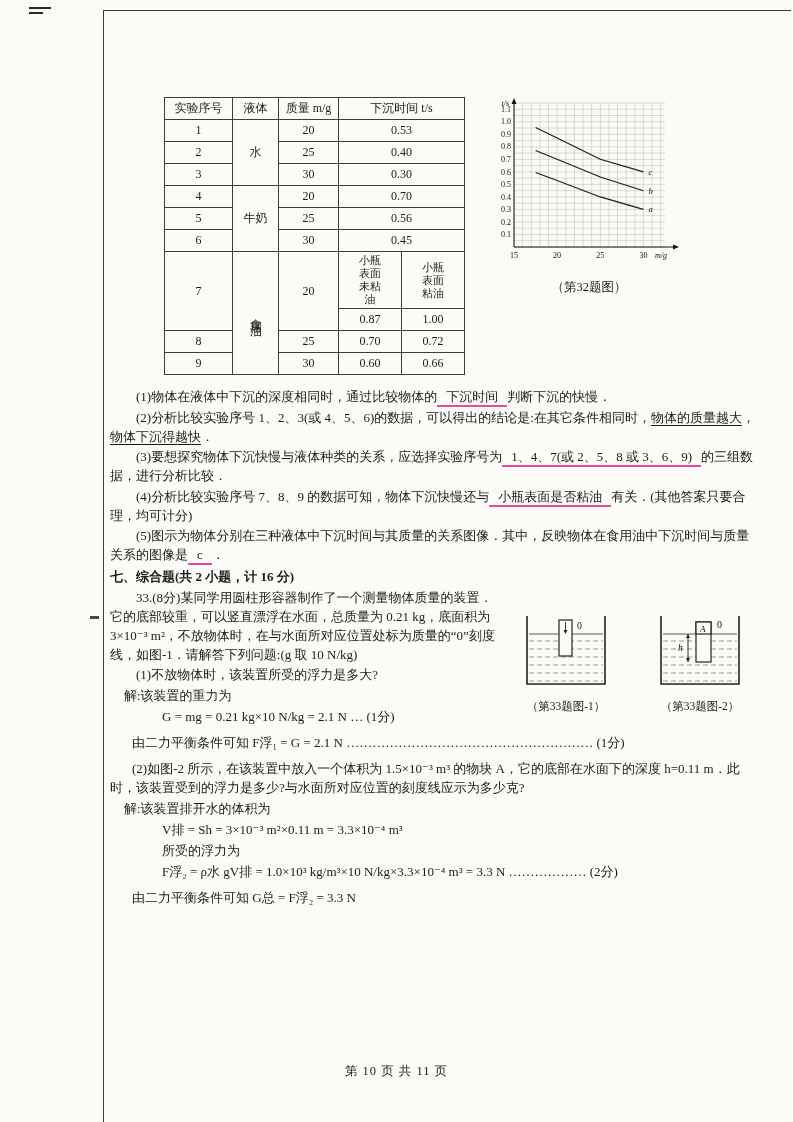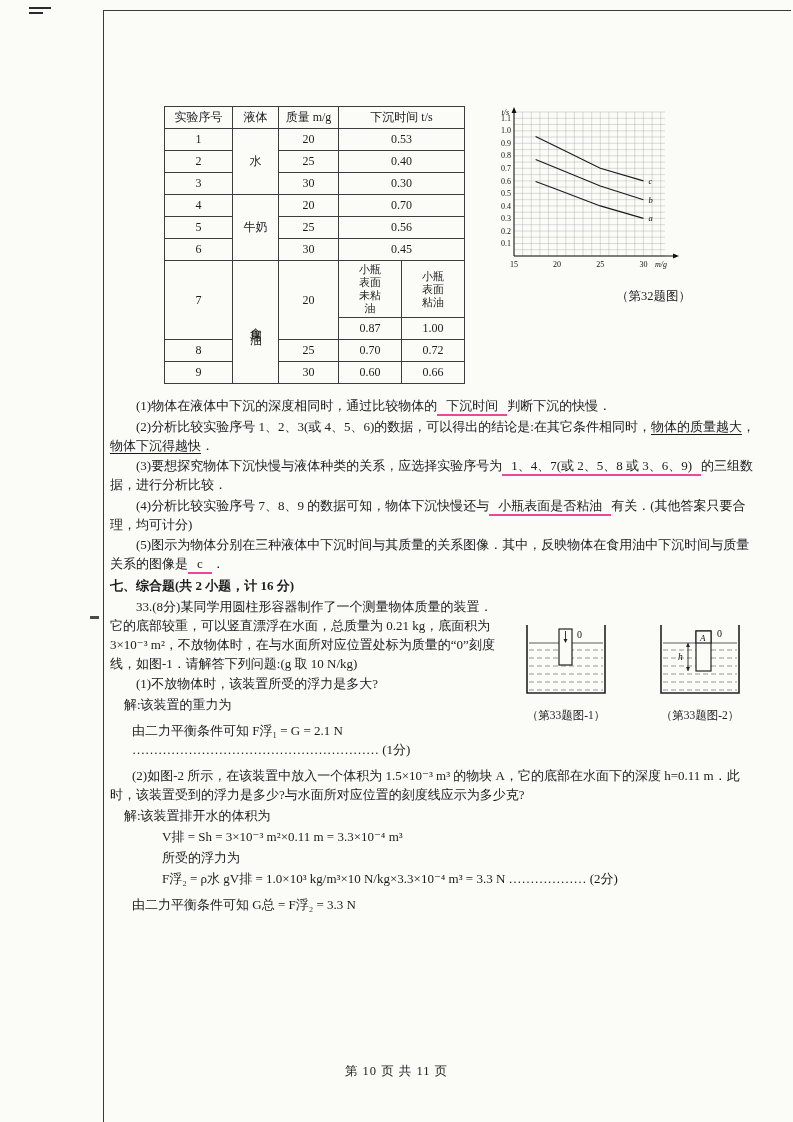--- a/index.html
+++ b/index.html
@@ -6,31 +6,31 @@
   body { margin:0; background:#e9e8e4; font-family:"Liberation Serif","DejaVu Serif",serif; }
   .page { position:relative; width:793px; height:1122px; margin:0 auto; background:#fbfbf8; color:#1b1b1b; overflow:hidden; }
 
   
   .scan-hline { position:absolute; top:10px; left:103px; right:2px; height:1px; background:#3a3a3a; }
   .scan-vline { position:absolute; top:10px; bottom:0; left:103px; width:1px; background:#3a3a3a; }
   .mark-a { position:absolute; top:7px; left:29px; width:22px; height:2px; background:#2a2a2a; }
   .mark-b { position:absolute; top:12px; left:29px; width:14px; height:2px; background:#2a2a2a; }
   .mark-c { position:absolute; top:616px; left:90px; width:9px; height:3px; background:#4a4a4a; }
 
-  .content { position:absolute; left:110px; top:106px; width:650px; font-size:13px; line-height:19px; }
+  .content { position:absolute; left:110px; top:97px; width:650px; font-size:13px; line-height:19px; }
 
   .top-row { display:flex; align-items:flex-start; margin-bottom:12px; }
   .exp-table { border-collapse:collapse; margin-left:54px; font-size:12px; text-align:center; }
   .exp-table th, .exp-table td { border:1px solid #3c3c3c; padding:1px 2px; font-weight:normal; height:17px; }
   .exp-table th { height:21px; }
   .exp-table .sub { font-size:11px; line-height:13px; padding:2px 17px; }
   .vert { writing-mode:vertical-lr; text-orientation:upright; letter-spacing:3px; }
 
   .graph-wrap { margin-left:22px; width:204px; }
-  .graph-caption { text-align:right; font-size:12.5px; margin-top:4px; }
+  .graph-caption { text-align:center; font-size:12.5px; margin-top:4px; }
 
   p { margin:1.5px 0 0; }
   .indent { text-indent:2em; }
   .u { text-decoration:underline; text-underline-offset:3px;margin-top:8px; }
   .blank { border-bottom:2px solid #ec4899; padding:0 9px 1px; }
   .sec-head { font-weight:bold; margin-top:3px; }
 
   .figs { float:right; width:254px; margin:22px 0 4px 8px; display:flex; justify-content:space-between; }
   .figbox { width:120px; text-align:center; }
   .figcap { font-size:11.5px; margin-top:2px; white-space:nowrap; }
@@ -257,20 +257,21 @@
             <polygon points="32,48 36,48 34,52" fill="#222"></polygon>
             <text x="24" y="41" font-size="9.5" font-style="italic" fill="#111">h</text>
           </svg>
           <div class="figcap">（第33题图-2）</div>
         </div>
       </div>
 
       <p class="indent">33.(8分)某同学用圆柱形容器制作了一个测量物体质量的装置．它的底部较重，可以竖直漂浮在水面，总质量为 0.21 kg，底面积为 3×10⁻³ m²，不放物体时，在与水面所对应位置处标为质量的“0”刻度线，如图-1．请解答下列问题:(g 取 10 N/kg)</p>
       <p class="indent">(1)不放物体时，该装置所受的浮力是多大?</p>
       <div class="sol">解:该装置的重力为</div>
+      <div class="eq">G = mg = 0.21 kg×10 N/kg = 2.1 N  … (1分)</div>
       <div class="eqnote">由二力平衡条件可知  F浮₁ = G = 2.1 N ………………………………………………… (1分)</div>
       <p class="indent2">(2)如图-2 所示，在该装置中放入一个体积为 1.5×10⁻³ m³ 的物块 A，它的底部在水面下的深度 h=0.11 m．此时，该装置受到的浮力是多少?与水面所对应位置的刻度线应示为多少克?</p>
       <div class="sol">解:该装置排开水的体积为</div>
       <div class="eq">V排 = Sh = 3×10⁻³ m²×0.11 m = 3.3×10⁻⁴ m³</div>
       <div class="eq">所受的浮力为</div>
       <div class="eq">F浮₂ = ρ水 gV排 = 1.0×10³ kg/m³×10 N/kg×3.3×10⁻⁴ m³ = 3.3 N ……………… (2分)</div>
       <div class="eqnote">由二力平衡条件可知  G总 = F浮₂ = 3.3 N</div>
     </div>
 
   </div>

